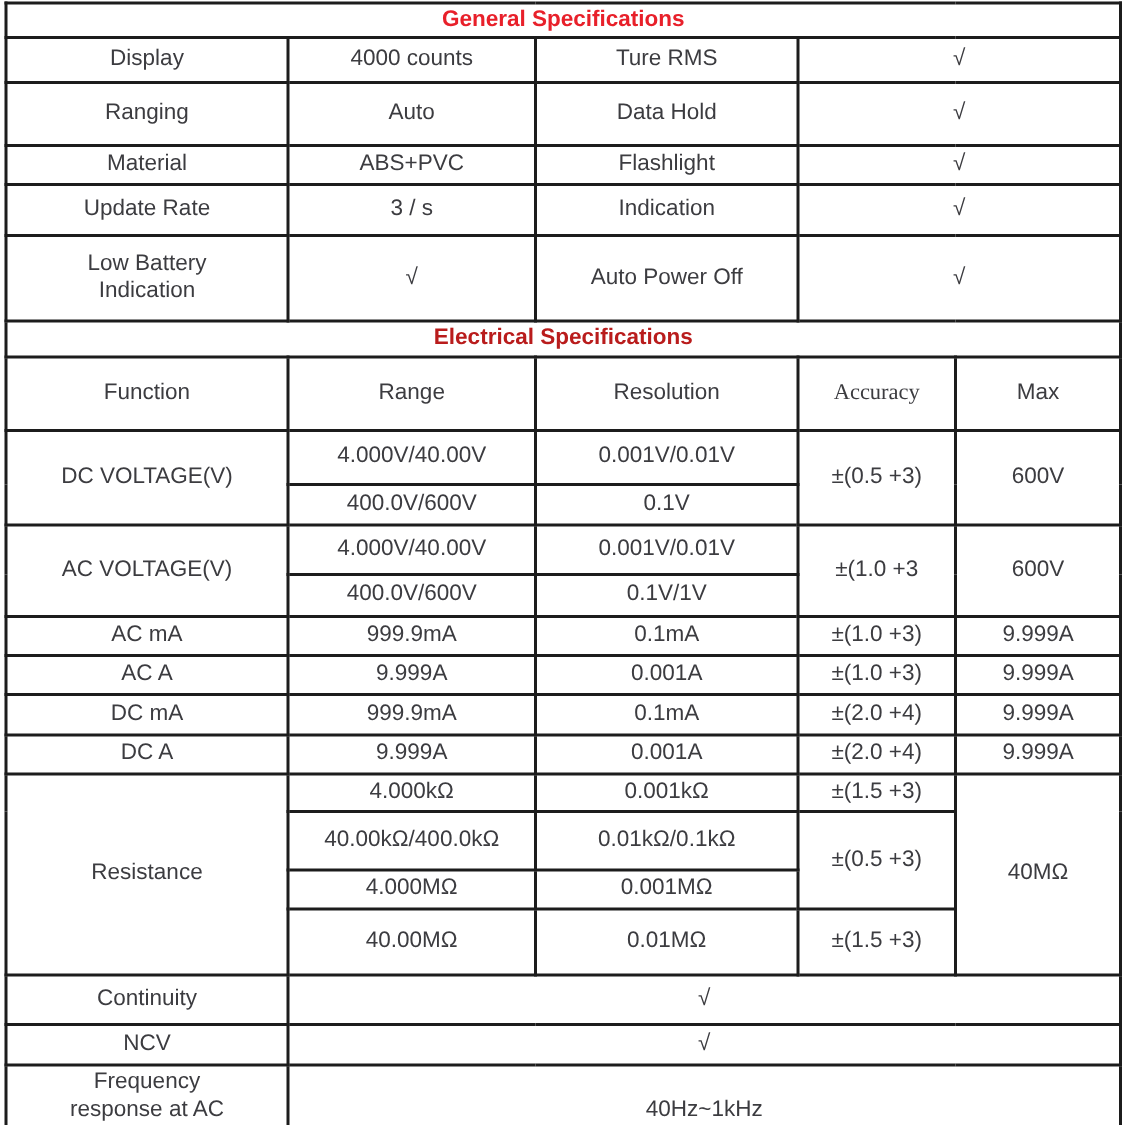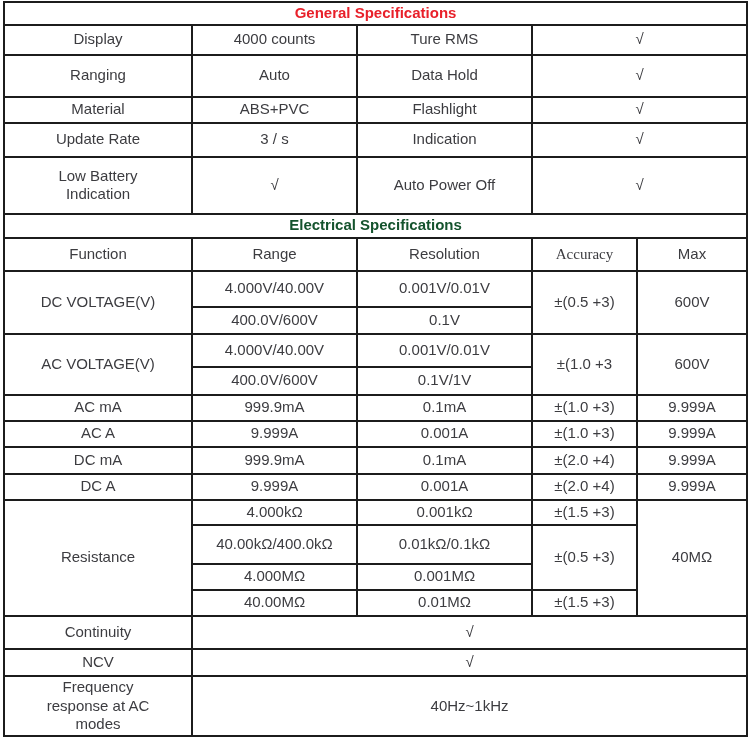--- a/index.html
+++ b/index.html
@@ -89,24 +89,24 @@
       <td>
         <span class="stack-line">Low Battery</span>
         <span class="stack-line">Indication</span>
       </td>
       <td>√</td>
       <td>Auto Power Off</td>
       <td colspan="2">√</td>
     </tr>
 
     <tr style="height:24px">
-      <td colspan="5" class="section-title" style="color:#14532d">Electrical Specifications</td>
-    </tr>
-
-    <tr style="height:33px">
+      <td colspan="5" class="section-title" style="color:#b91c1c">Electrical Specifications</td>
+    </tr>
+
+    <tr style="height:49px">
       <td>Function</td>
       <td>Range</td>
       <td>Resolution</td>
       <td class="va-top">Accuracy</td>
       <td>Max</td>
     </tr>
 
     <tr style="height:36px">
       <td rowspan="2">DC VOLTAGE(V)</td>
       <td>4.000V/40.00V</td>
@@ -169,21 +169,21 @@
     </tr>
     <tr style="height:39px">
       <td>40.00kΩ/400.0kΩ</td>
       <td>0.01kΩ/0.1kΩ</td>
       <td rowspan="2">±(0.5 +3)</td>
     </tr>
     <tr style="height:26px">
       <td>4.000MΩ</td>
       <td>0.001MΩ</td>
     </tr>
-    <tr style="height:26px">
+    <tr style="height:44px">
       <td>40.00MΩ</td>
       <td>0.01MΩ</td>
       <td>±(1.5 +3)</td>
     </tr>
 
     <tr style="height:33px">
       <td>Continuity</td>
       <td colspan="4">√</td>
     </tr>
     <tr style="height:27px">

